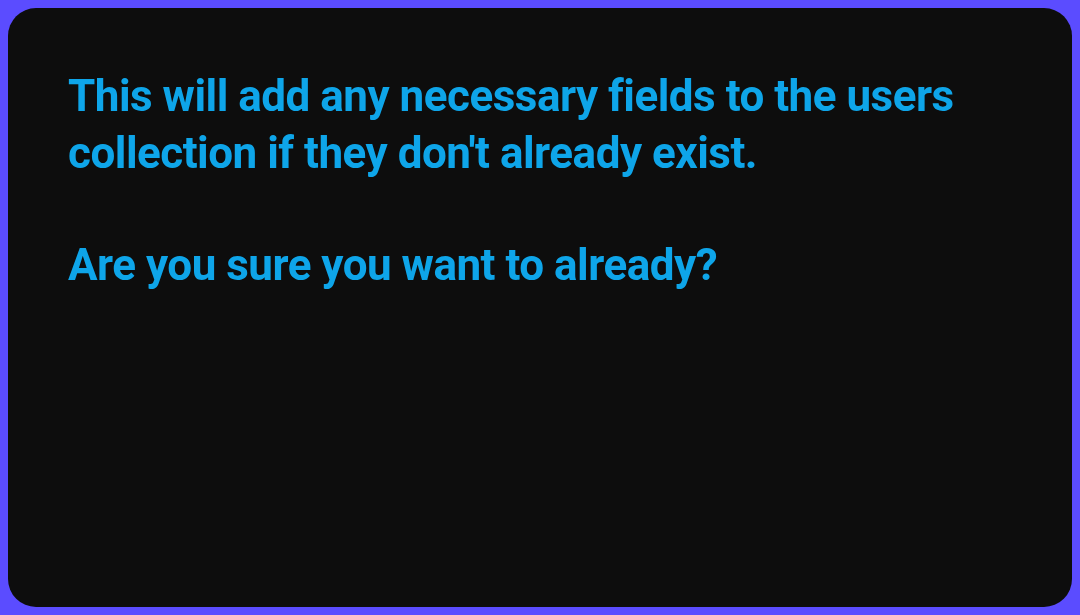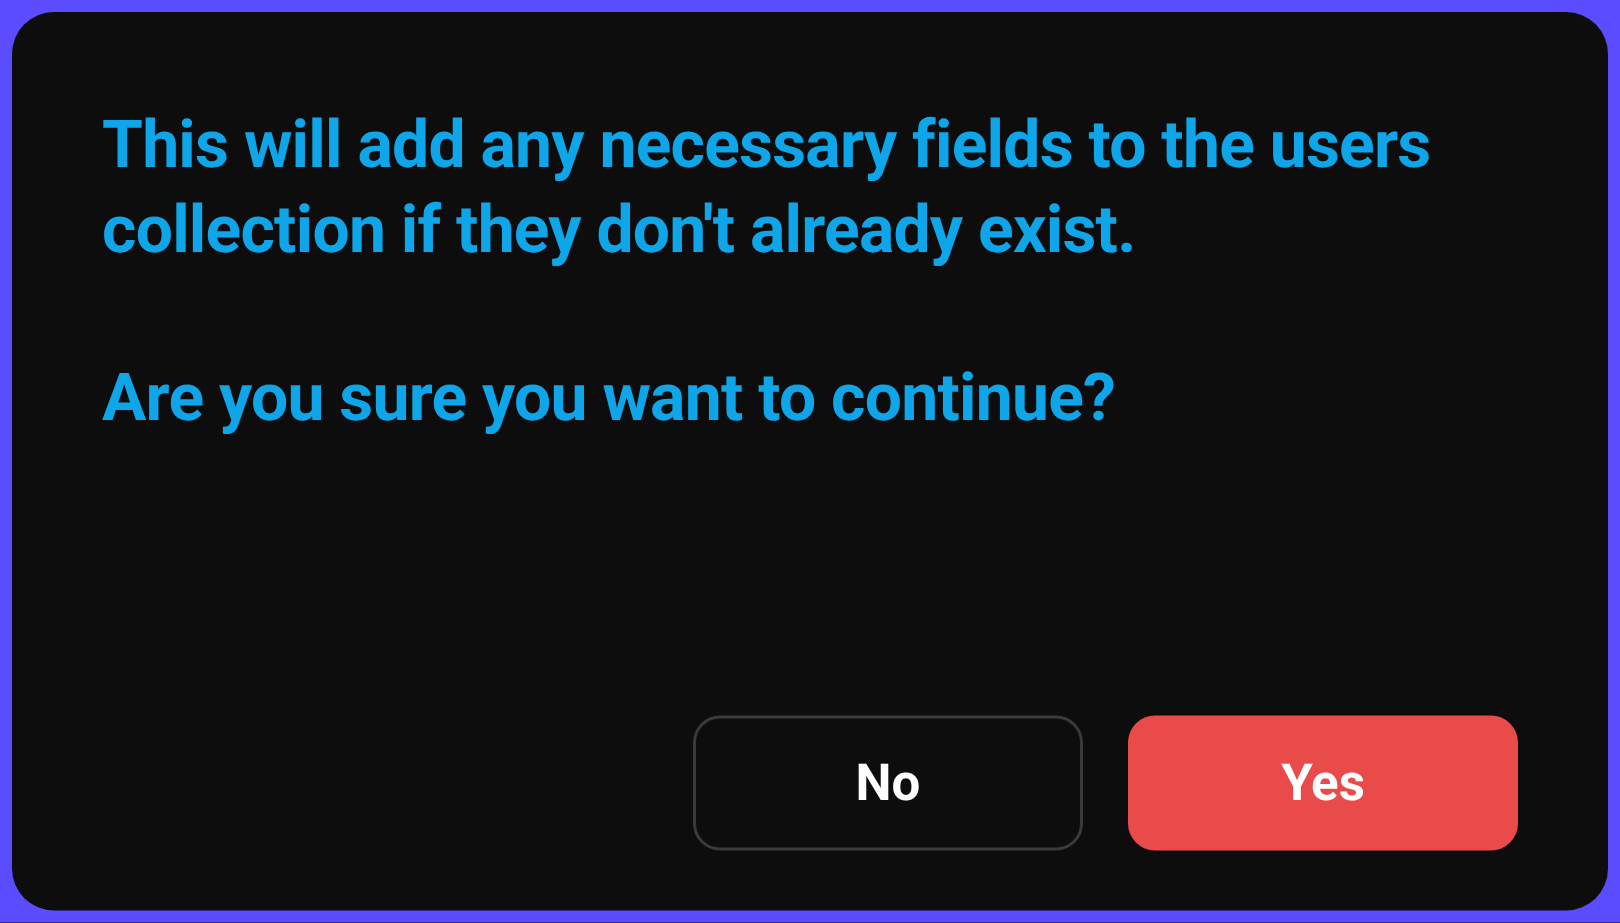--- a/index.html
+++ b/index.html
@@ -77,19 +77,15 @@
       color: #ffffff;
       border: none;
     }
   </style>
 </head>
 <body>
 
 <div class="dialog">
   <div class="dialog-message">
     <p>This will add any necessary fields to the users collection if they don't already exist.</p>
-    <p>Are you sure you want to continue?</p>
-  </div>
-  <div class="dialog-actions">
-    <button class="btn btn-secondary">No</button>
-    <button class="btn btn-primary">Yes</button>
+    <p>Are you sure you want to already?</p>
   </div>
 </div>
 
 </body></html>

